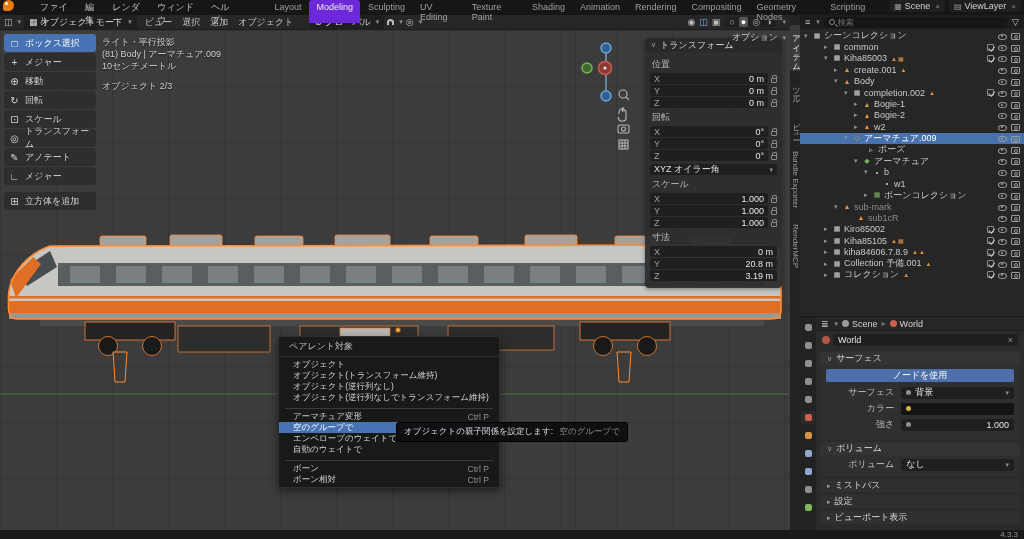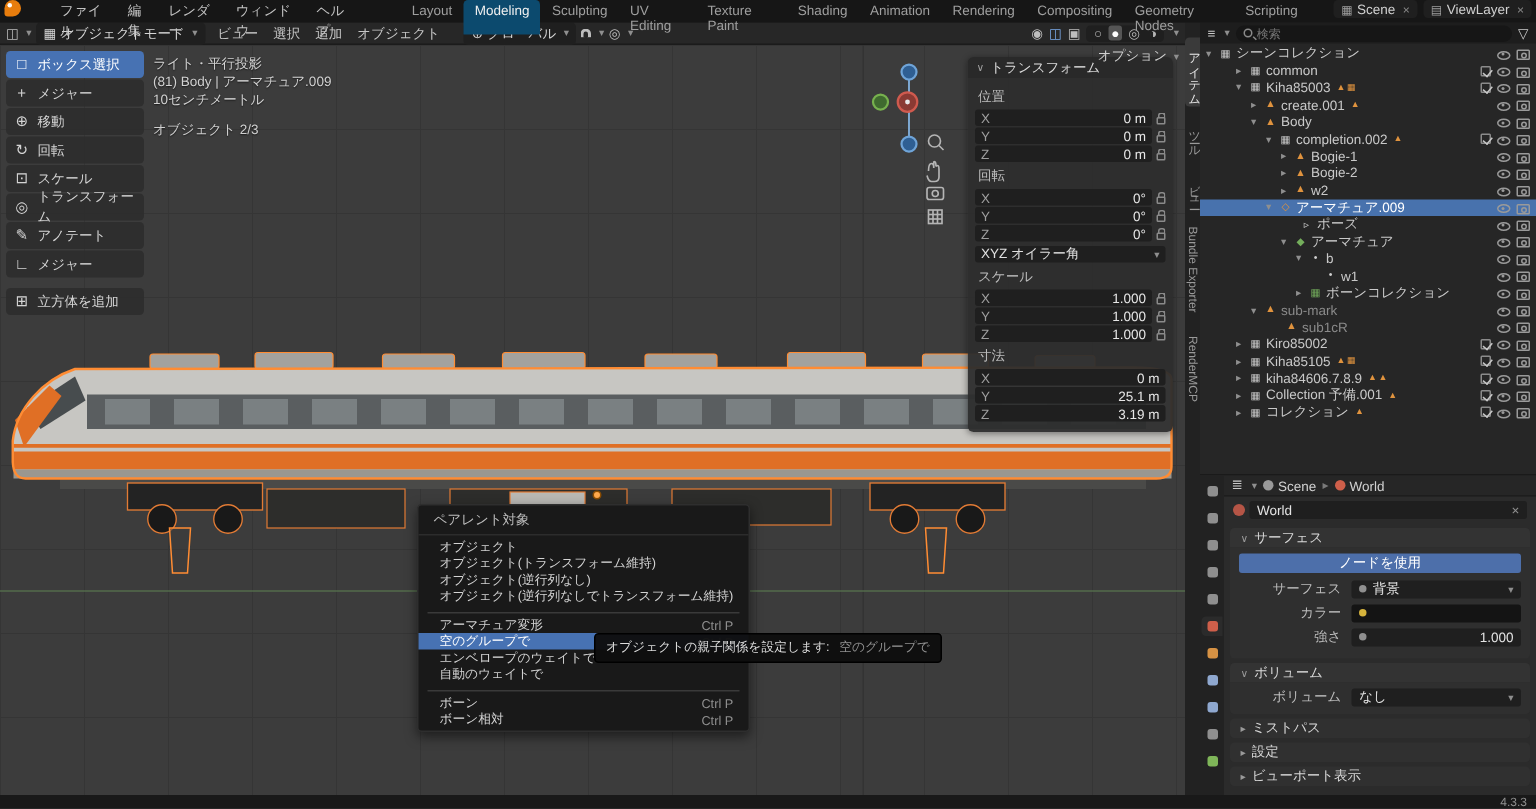--- a/index.html
+++ b/index.html
@@ -6,21 +6,21 @@
   html,body{width:1024px;height:539px;overflow:hidden}
   body{position:relative;background:#1e1e1e;font-family:"Liberation Sans","DejaVu Sans",sans-serif;font-size:9px;color:#c9c9c9;-webkit-font-smoothing:antialiased}
   .dd{color:#8f8f8f;font-size:7px;margin-left:2px}
   
   .topbar{position:absolute;left:0;top:0;width:1024px;height:15px;background:#161616;display:flex;align-items:flex-start;gap:17px;padding:0 3px;z-index:60}
   .blogo{width:11px;height:11px;border-radius:50% 50% 50% 20%;background:#e87d0d;position:relative;margin-right:4px;flex:none}
   .blogo i{position:absolute;left:2px;top:2px;width:3px;height:3px;border-radius:50%;background:#fff}
   .menu-item{padding:1px 5px;color:#c3c3c3;border-radius:2px;cursor:default}
   .workspaces{display:flex;margin-left:8px;gap:1px}
   .ws-tab{padding:2px 7px 1px;color:#9f9f9f;border-radius:3px 3px 0 0}
-  .ws-tab.active{background:#0c4a6e;color:#efefef}
+  .ws-tab.active{background:#6d28d9;color:#efefef}
   .tb-right{margin-left:auto;display:flex;align-items:center;gap:4px}
   .chip{display:flex;align-items:center;gap:3px;background:#1f1f1f;border-radius:3px;padding:1px 5px;color:#d0d0d0}
   .chip .ic{color:#9f9f9f;font-size:8px}
   .chip .x{color:#8a8a8a;font-size:8px;margin-left:2px}
   
   .vph{position:absolute;left:0;top:15px;width:790px;height:15px;background:#272727;border-bottom:1px solid #1b1b1b;display:flex;align-items:center;gap:3px;padding:0 4px;z-index:50}
   .vph .ed-ic{color:#bdbdbd}
   .hchip{display:flex;align-items:center;gap:3px;background:#1f1f1f;border-radius:3px;padding:1px 5px;color:#d6d6d6}
   .vmenu{padding:1px 5px;color:#c6c6c6}
   .magnet{width:7px;height:6px;border:2px solid #bdbdbd;border-bottom:none;border-radius:5px 5px 0 0;display:inline-block}
@@ -463,21 +463,21 @@
 
       <div class="nrow">
             <div class="nfield">
               <span class="naxis">X</span>
               <span class="nval">0 m</span>
             </div>
           </div>
           <div class="nrow">
             <div class="nfield">
               <span class="naxis">Y</span>
-              <span class="nval">25.1 m</span>
+              <span class="nval">20.8 m</span>
             </div>
           </div>
           <div class="nrow">
             <div class="nfield">
               <span class="naxis">Z</span>
               <span class="nval">3.19 m</span>
             </div>
           </div>
         </div>
     </div>

